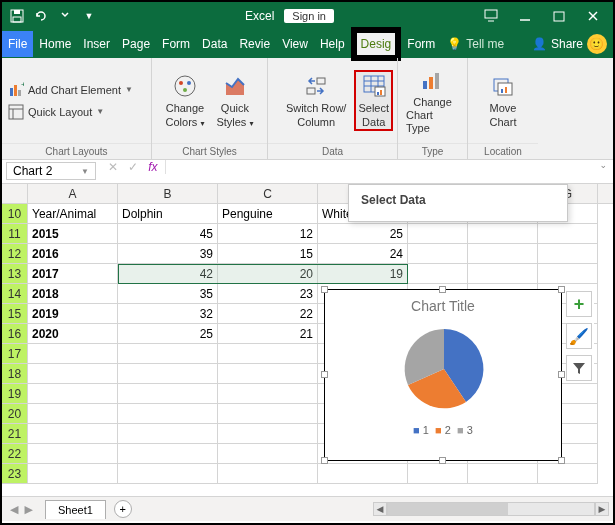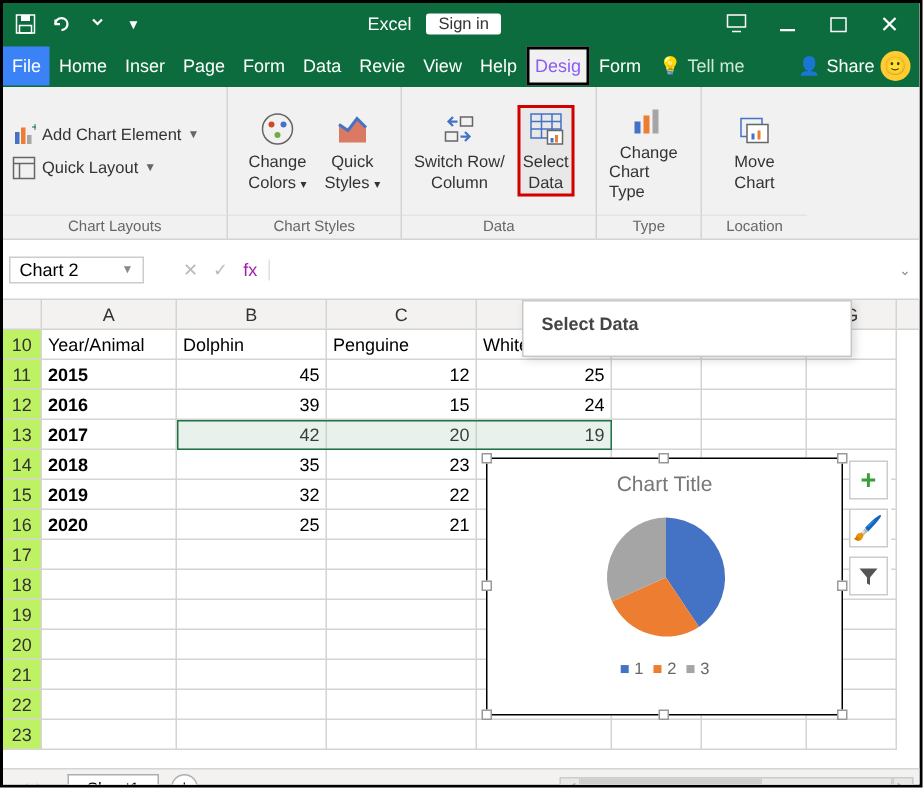--- a/index.html
+++ b/index.html
@@ -12,38 +12,38 @@
 .qat .qbtn { width: 18px; height: 18px; display: flex; align-items: center; justify-content: center; color: #fff; }
 .title-center { flex: 1; display: flex; justify-content: center; align-items: center; gap: 10px; }
 .signin { background: #fff; color: #333; padding: 1px 8px; border-radius: 2px; font-size: 11px; }
 .winbtns { display: flex; gap: 2px; padding-right: 4px; }
 .winbtn { width: 32px; height: 24px; display: flex; align-items: center; justify-content: center; }
 
 
 .tabbar { height: 28px; background: #0c6c3e; display: flex; align-items: center; color: #fff; font-size: 12px; }
 .tab { padding: 6px 6px; cursor: pointer; white-space: nowrap; }
 .tab.file { background: #3b82f6; }
-.tab.highlight { border: 2px solid #000000; padding: 4px 4px; background: #f1f1f1; color: #8b5cf6; }
+.tab.highlight { border: 6px solid #000000; padding: 4px 4px; background: #f1f1f1; color: #4d7c0f; }
 .tellme { display: flex; align-items: center; gap: 4px; padding-left: 6px; color: #cfe8d8; }
 .tabright { margin-left: auto; display: flex; align-items: center; gap: 4px; padding-right: 6px; }
 .emoji { width: 20px; height: 20px; background: #ffcc33; border-radius: 50%; display: flex; align-items: center; justify-content: center; font-size: 12px; }
 
 
 .ribbon { height: 102px; background: #f1f1f1; border-bottom: 1px solid #d4d4d4; display: flex; }
 .rgroup { border-right: 1px solid #d4d4d4; display: flex; flex-direction: column; }
 .rgroup .gl { font-size: 10px; color: #666; text-align: center; padding: 2px 0; border-top: 1px solid #e4e4e4; }
 .rgroup .gbody { flex: 1; display: flex; align-items: center; padding: 4px; gap: 4px; }
 .vbtn { display: flex; flex-direction: column; align-items: center; justify-content: center; font-size: 11px; color: #333; padding: 2px 4px; line-height: 1.2; cursor: pointer; }
 .vbtn .ic { width: 28px; height: 28px; display: flex; align-items: center; justify-content: center; margin-bottom: 2px; }
 .vbtn.sel { border: 2px solid #d20000; background: #e8e8e8; padding: 0 2px; }
 .smallrow { display: flex; flex-direction: column; gap: 2px; font-size: 11px; color: #333; }
 .smallrow .srow { display: flex; align-items: center; gap: 4px; padding: 2px; cursor: pointer; }
 
 
-.fxbar { height: 40px; border-bottom: 1px solid #d4d4d4; display: flex; align-items: center; font-size: 12px; background: #fff; gap: 14px; }
+.fxbar { height: 24px; border-bottom: 1px solid #d4d4d4; display: flex; align-items: flex-start; font-size: 12px; background: #fff; }
 .namebox { width: 90px; border: 1px solid #ccc; margin: 2px 4px; padding: 1px 6px; display: flex; justify-content: space-between; align-items: center; }
 .fxctrl { display: flex; align-items: center; gap: 10px; color: #bbb; padding: 0 8px; border-right: 1px solid #e0e0e0; }
 .fxinput { flex: 1; padding: 0 6px; }
 
 
 .sheet { position: relative; display: flex; flex-direction: column; height: 312px; overflow: hidden; }
 .colhdr { display: flex; height: 20px; background: #f3f2f1; border-bottom: 1px solid #d4d4d4; font-size: 12px; color: #333; }
 .colhdr .rh { width: 26px; border-right: 1px solid #d4d4d4; }
 .colhdr .ch { text-align: center; border-right: 1px solid #d4d4d4; display: flex; align-items: center; justify-content: center; }
 .row { display: flex; height: 20px; font-size: 12px; }
@@ -211,21 +211,21 @@
               </svg>
             </span>
         <span>Quick</span>
         <span><span>Styles</span> <span style="font-size:8px">▾</span></span>
       </div>
     </div>
     <div class="gl">Chart Styles</div>
   </div>
 
   <div class="rgroup" style="width:130px">
-    <div class="gbody" style="justify-content:flex-start">
+    <div class="gbody" style="justify-content:flex-end">
       <div class="vbtn">
         <span class="ic">
               <svg width="26" height="26">
                 <path d="M6 8 L12 8 M9 5 L6 8 L9 11" fill="none" stroke="#4472c4" stroke-width="1.5"></path>
                 <path d="M14 18 L20 18 M17 15 L20 18 L17 21" fill="none" stroke="#4472c4" stroke-width="1.5"></path>
                 <rect x="14" y="5" width="8" height="6" fill="none" stroke="#666"></rect>
                 <rect x="4" y="15" width="8" height="6" fill="none" stroke="#666"></rect>
               </svg>
             </span>
         <span>Switch Row/</span>
@@ -288,21 +288,21 @@
 </div>
 
 <div class="fxbar">
   <div class="namebox">
     <span>Chart 2</span>
     <span style="font-size:8px;color:#888">▼</span>
   </div>
   <div class="fxctrl">
     <span>✕</span>
     <span>✓</span>
-    <span style="color:#a21caf">fx</span>
+    <span style="font-style:italic;color:#a21caf">fx</span>
   </div>
   <div class="fxinput"></div>
   <span style="padding:0 6px;color:#888;font-size:9px">⌄</span>
 </div>
 
 <div class="sheet">
   <div class="colhdr">
     <div class="rh"></div>
     <div class="ch cA">A</div>
     <div class="ch cB">B</div>

